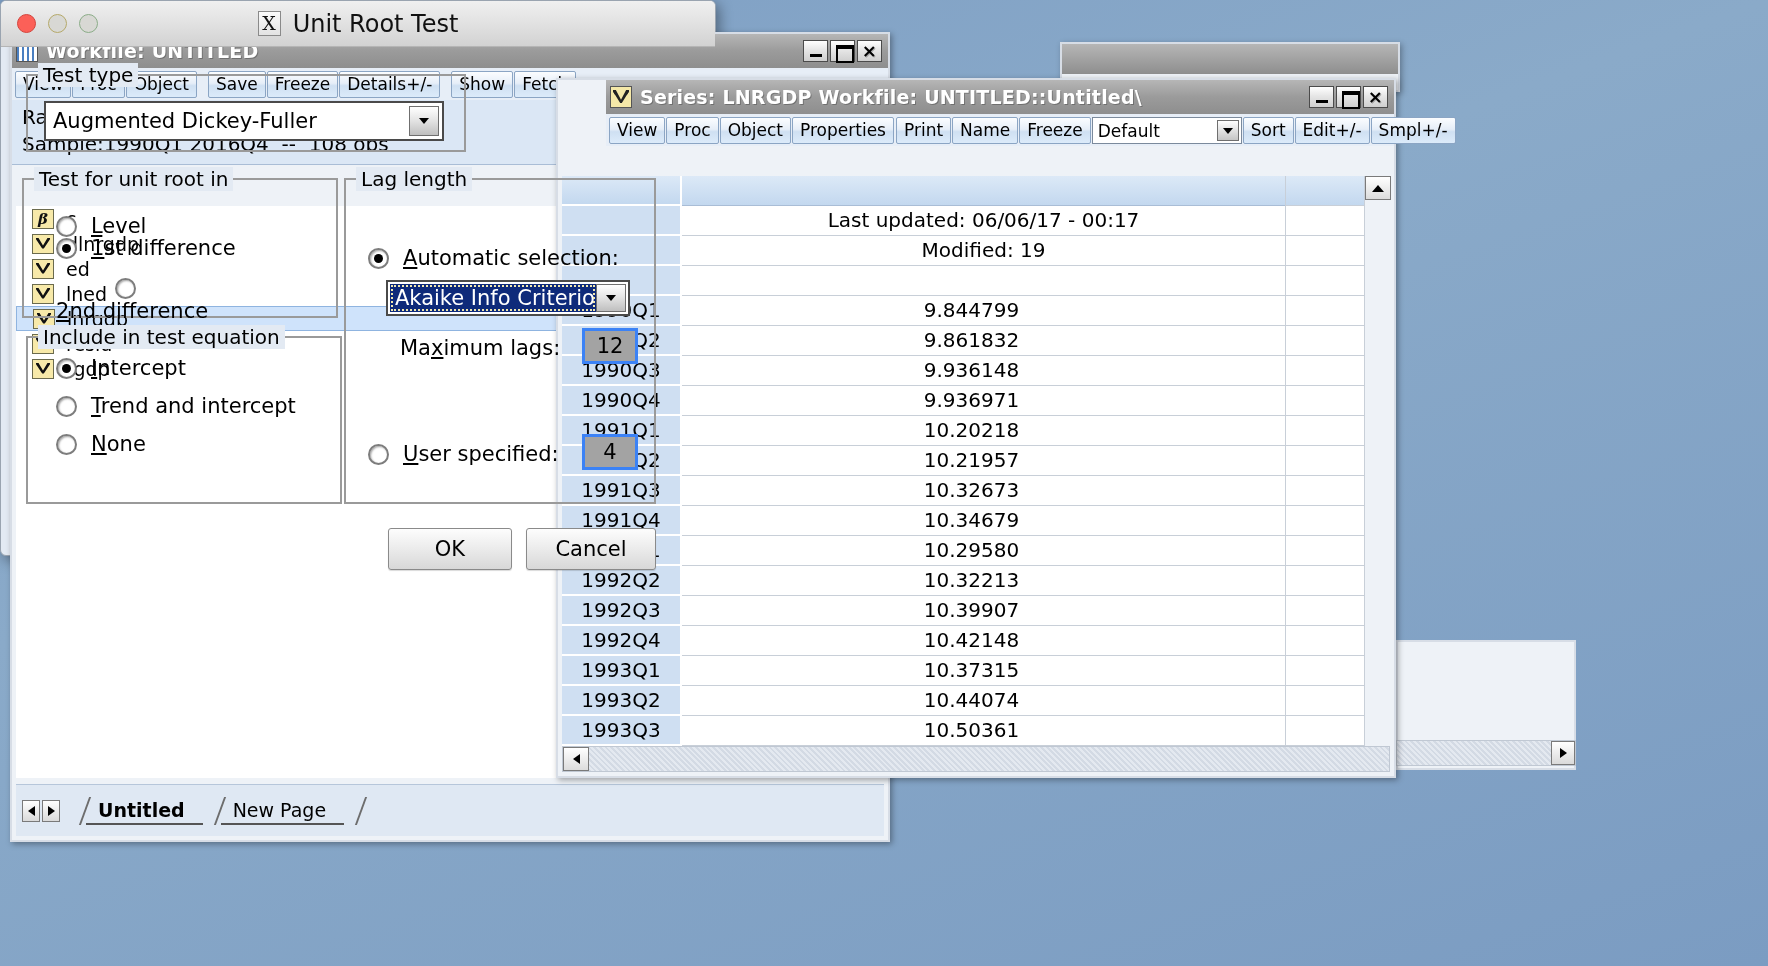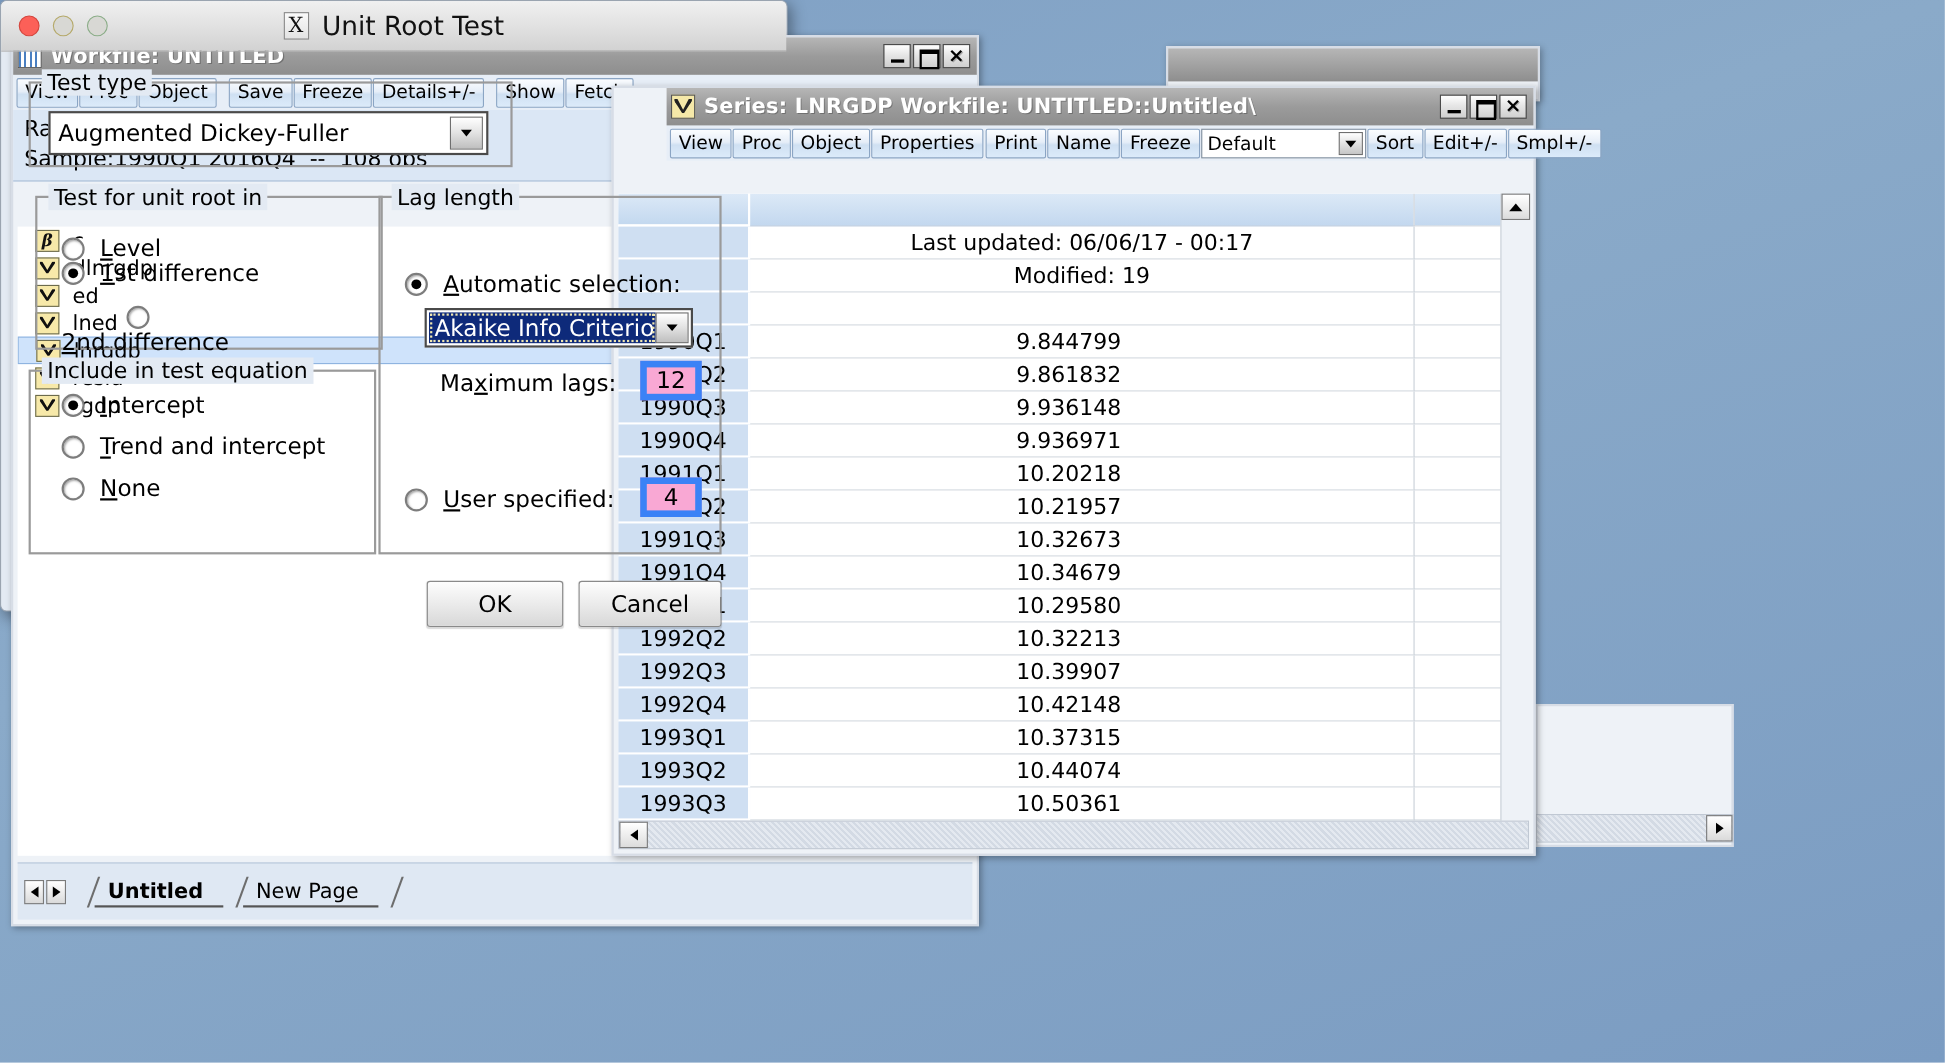--- a/index.html
+++ b/index.html
@@ -330,22 +330,22 @@
   }
   .radio.on::after {
     content: ""; position: absolute;
     left: 4px; top: 4px; width: 9px; height: 9px;
     border-radius: 50%; background: #000;
   }
   .u { text-decoration: underline; }
 
   .field {
     position: absolute;
-    background: #f9a8d4;
-    border: 6px solid #3b82f6;
+    background: #a3a3a3;
+    border: 3px solid #3b82f6;
     font-size: 21px;
     display: flex; align-items: center; justify-content: center;
     cursor: text;
   }
   .lbl { position: absolute; font-size: 21px; color: #000; white-space: nowrap; }
 
   .combo-sel {
     position: absolute;
     border: 2px solid #4a4a4a;
     background: #ffffff;
@@ -666,21 +666,21 @@
     <div class="group" style="left:26px; top:28px; width:440px; height:78px;">
       <span class="glabel">Test type</span>
     </div>
     <div class="combo" style="left:44px; top:55px; width:400px; height:40px;">
       <span>Augmented Dickey-Fuller</span>
       <span class="arrowbox">
           <span class="caret-dn"></span>
         </span>
     </div>
 
-    <div class="group" style="left:32px; top:132px; width:316px; height:140px;">
+    <div class="group" style="left:22px; top:132px; width:316px; height:140px;">
       <span class="glabel">Test for unit root in</span>
     </div>
     <div class="radio-row" style="left:56px; top:168px;">
       <span class="radio"></span>
       <span><span class="u">L</span>evel</span>
     </div>
     <div class="radio-row" style="left:56px; top:190px;">
       <span class="radio on"></span>
       <span><span class="u">1</span>st difference</span>
     </div>

